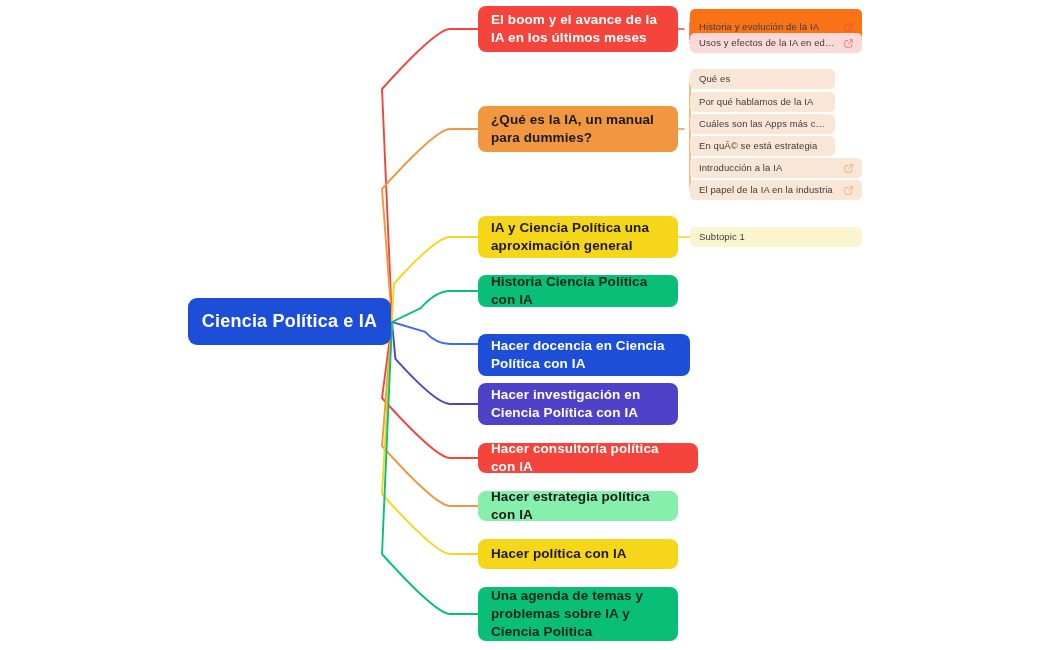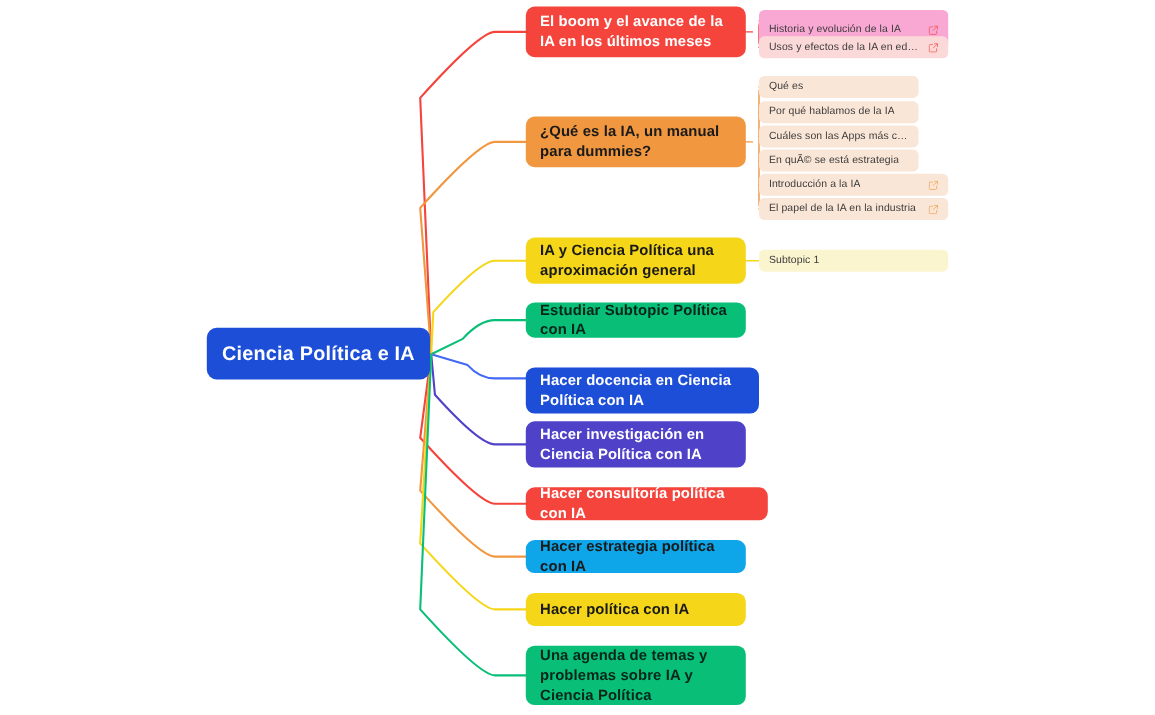--- a/index.html
+++ b/index.html
@@ -82,21 +82,21 @@
       <path d="M 392 322 L 382 494 Q 436 554 450 554 L 478 554" fill="none" stroke="#f5d618" stroke-width="1.9" stroke-linecap="round" stroke-linejoin="round"></path>
       <path d="M 392 322 L 382 554 Q 436 614 450 614 L 478 614" fill="none" stroke="#09bf78" stroke-width="1.9" stroke-linecap="round" stroke-linejoin="round"></path>
     </svg>
   <div id="nodes">
       <div class="node root" style="left: 188px; top: 298px; width: 203px; height: 47px; background: #1d4ed8; color: rgb(255, 255, 255);">
         <span>Ciencia Política e IA</span>
       </div>
       <div class="node" style="left: 478px; top: 6px; width: 200px; height: 46px; background: rgb(244, 68, 60); color: rgb(255, 255, 255);">
         <span>El boom y el avance de la IA en los últimos meses</span>
       </div>
-      <div class="subnode" style="left: 690px; top: 9px; width: 172px; height: 36px; background: #f9a8d4;">
+      <div class="subnode" style="left: 690px; top: 9px; width: 172px; height: 36px; background: #f97316;">
         <span class="lbl">Historia y evolución de la IA</span>
         <span class="link-icon" style="color: rgb(244, 68, 60);">
           <svg viewBox="0 0 12 12">
             <path d="M5 2 H2.2 A1.2 1.2 0 0 0 1 3.2 V9.8 A1.2 1.2 0 0 0 2.2 11 H8.8 A1.2 1.2 0 0 0 10 9.8 V7" fill="none" stroke="currentColor" stroke-width="1.1" stroke-linecap="round"></path>
             <path d="M7.3 1 H11 V4.7" fill="none" stroke="currentColor" stroke-width="1.1" stroke-linecap="round" stroke-linejoin="round"></path>
             <path d="M11 1 L5.8 6.2" fill="none" stroke="currentColor" stroke-width="1.1" stroke-linecap="round"></path>
           </svg>
         </span>
       </div>
       <div class="subnode" style="left: 690px; top: 33px; width: 172px; height: 20px; background: rgb(251, 217, 216);">
@@ -144,32 +144,32 @@
           </svg>
         </span>
       </div>
       <div class="node" style="left: 478px; top: 216px; width: 200px; height: 42px; background: rgb(245, 214, 24); color: rgb(26, 26, 26);">
         <span>IA y Ciencia Política una aproximación general</span>
       </div>
       <div class="subnode" style="left: 690px; top: 227px; width: 172px; height: 20px; background: rgb(250, 245, 207);">
         <span class="lbl">Subtopic 1</span>
       </div>
       <div class="node" style="left: 478px; top: 275px; width: 200px; height: 32px; background: rgb(9, 191, 120); color: rgb(6, 38, 26);">
-        <span>Estudiar Subtopic Política con IA</span>
+        <span>Historia Ciencia Política con IA</span>
       </div>
       <div class="node" style="left: 478px; top: 334px; width: 212px; height: 42px; background: #1d4ed8; color: rgb(255, 255, 255);">
         <span>Hacer docencia en Ciencia Política con IA</span>
       </div>
       <div class="node" style="left: 478px; top: 383px; width: 200px; height: 42px; background: rgb(79, 65, 200); color: rgb(255, 255, 255);">
         <span>Hacer investigación en Ciencia Política con IA</span>
       </div>
       <div class="node" style="left: 478px; top: 443px; width: 220px; height: 30px; background: rgb(244, 68, 60); color: #ffffff;">
         <span>Hacer consultoría política con IA</span>
       </div>
-      <div class="node" style="left: 478px; top: 491px; width: 200px; height: 30px; background: #0ea5e9; color: rgb(26, 26, 26);">
+      <div class="node" style="left: 478px; top: 491px; width: 200px; height: 30px; background: #86efac; color: rgb(26, 26, 26);">
         <span>Hacer estrategia política con IA</span>
       </div>
       <div class="node" style="left: 478px; top: 539px; width: 200px; height: 30px; background: rgb(245, 214, 24); color: rgb(26, 26, 26);">
         <span>Hacer política con IA</span>
       </div>
       <div class="node" style="left: 478px; top: 587px; width: 200px; height: 54px; background: rgb(9, 191, 120); color: rgb(6, 38, 26);">
         <span>Una agenda de temas y problemas sobre IA y Ciencia Política</span>
       </div>
     </div>
 </div>

